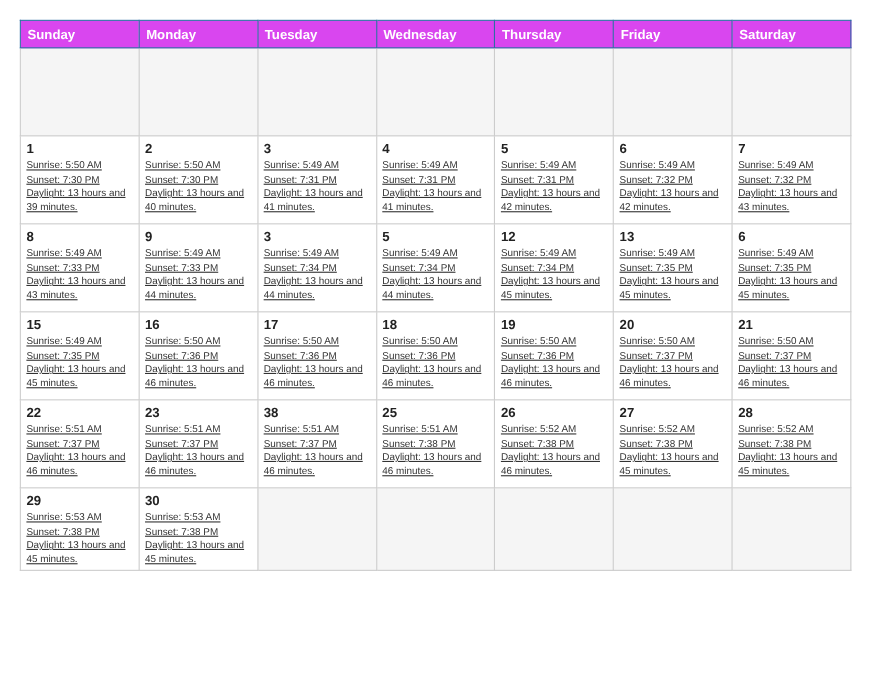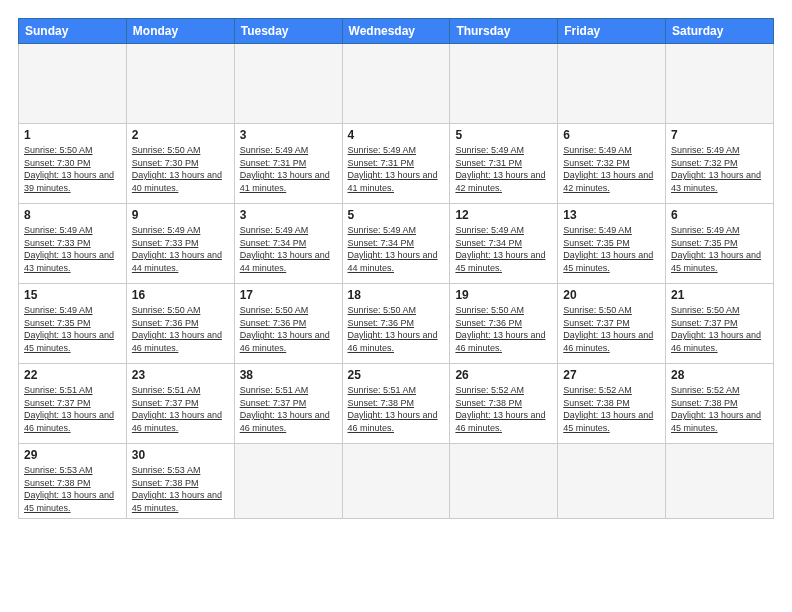--- a/index.html
+++ b/index.html
@@ -42,21 +42,21 @@
     .location {
       font-size: 14px;
       color: #444;
     }
     .calendar {
       width: 100%;
       border-collapse: collapse;
       border: 1px solid #ccc;
     }
     .calendar th {
-      background: #3b82f6;
+      background: #d946ef;
       color: #fff;
       font-size: 12px;
       font-weight: bold;
       padding: 5px 6px;
       text-align: left;
       border: 1px solid #2e6da4;
     }
     .calendar td {
       vertical-align: top;
       padding: 4px 5px;

